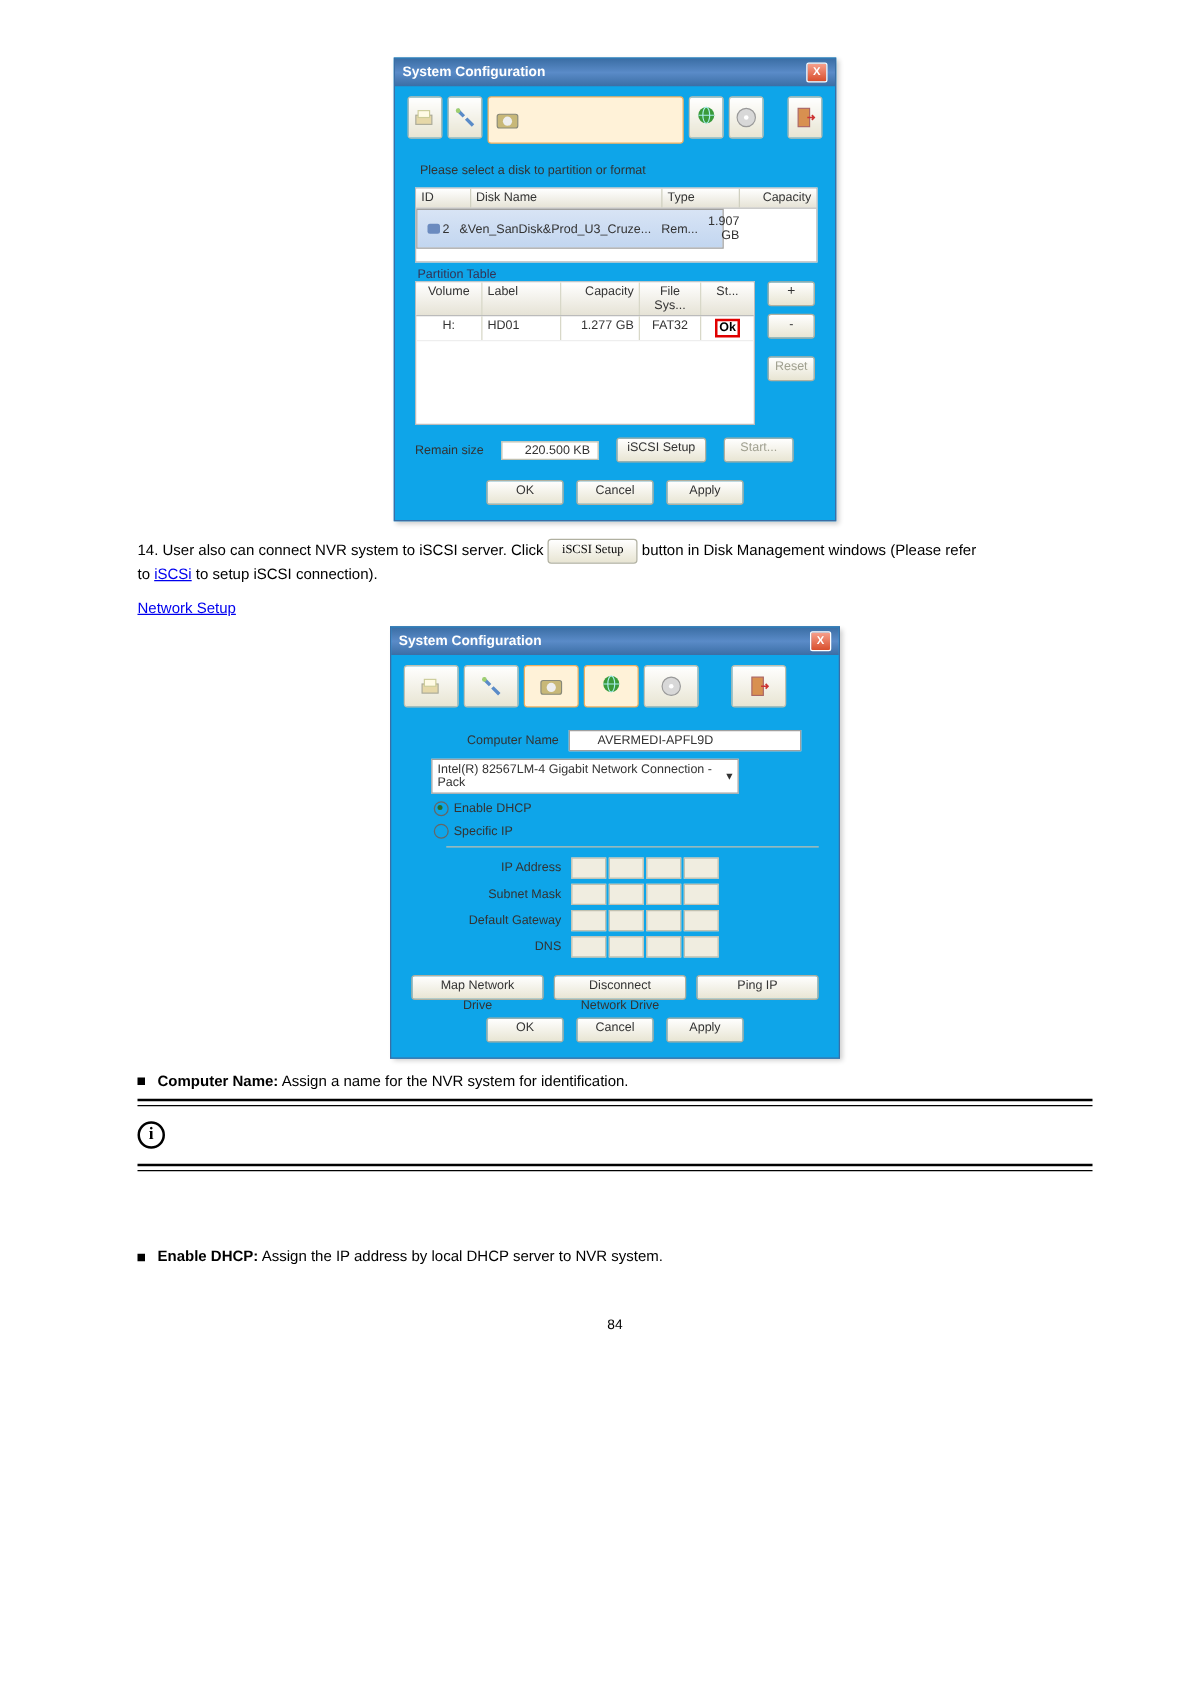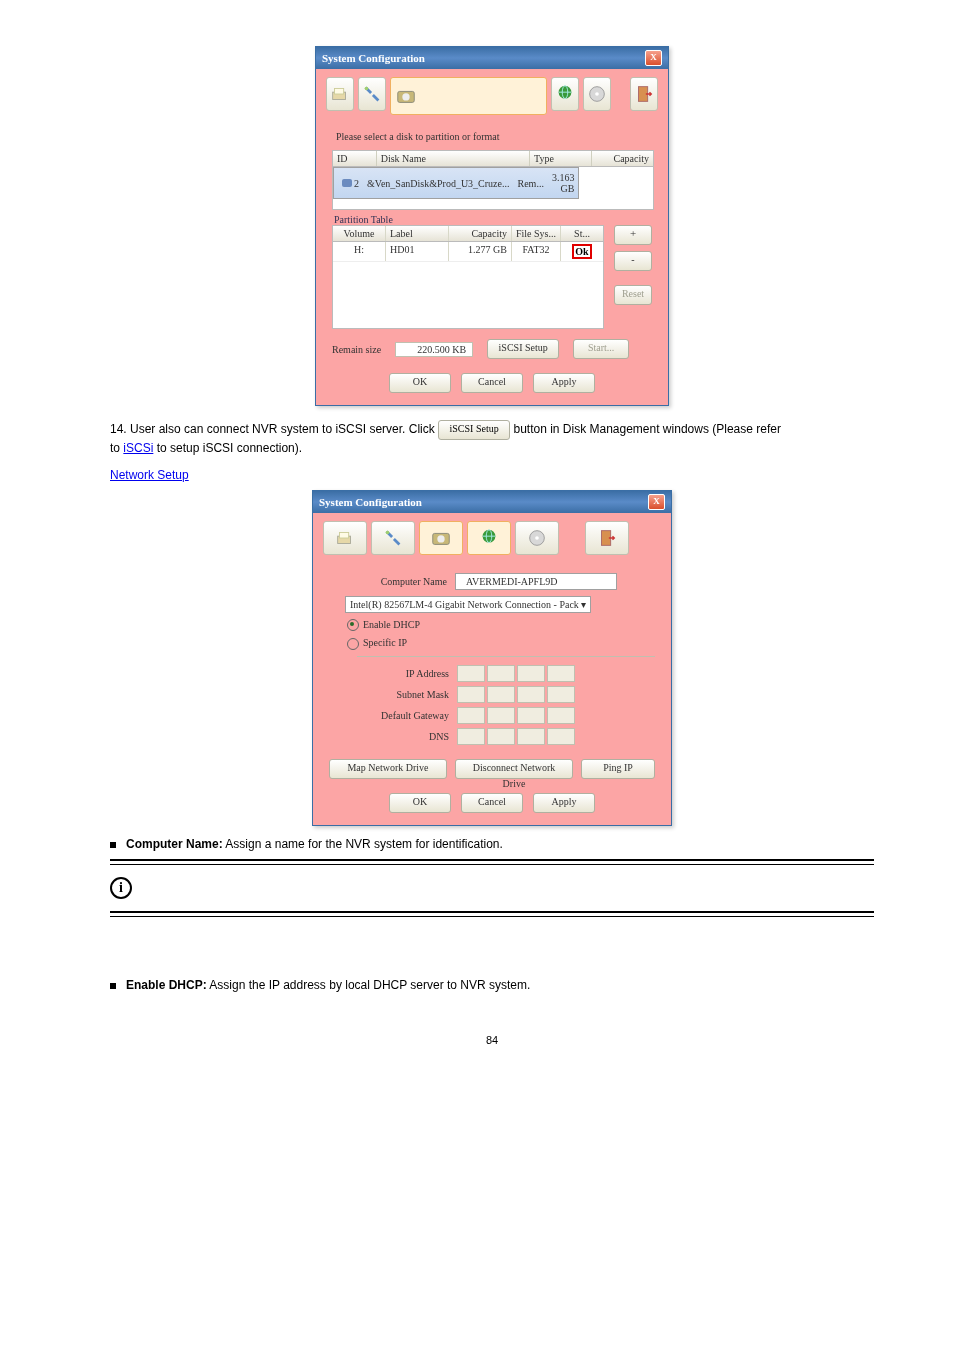--- a/index.html
+++ b/index.html
@@ -7,21 +7,21 @@
 .body-text{font-size:12px;line-height:1.4;margin:6px 0}
 .body-text.step{margin-top:14px}
 .link{color:#0000EE;text-decoration:underline}
 .u{}
 .b{font-weight:bold}
 .dot{display:inline-block;width:6px;height:6px;background:#000;margin-right:10px;vertical-align:middle}
 .infoicon{display:inline-block;width:18px;height:18px;border:2px solid #000;border-radius:50%;text-align:center;font-family:Georgia,serif;font-weight:bold;font-size:14px;line-height:18px}
 .hr2{border-top:2px solid #000;border-bottom:1px solid #000;height:3px;margin:6px 0}
 .hr1top{border-top:2px solid #000;border-bottom:1px solid #000;height:3px;margin:6px 0}
 .dialog-wrap{width:354px;margin:6px auto 10px auto}
-.dialog{border:1px solid #3a6ea5;background:#fca5a5;font-family:Liberation Serif, serif;font-size:10px;color:#333;box-shadow:2px 2px 4px rgba(0,0,0,.2)}
+.dialog{border:1px solid #3a6ea5;background:#0ea5e9;font-family:Liberation Sans, sans-serif;font-size:10px;color:#333;box-shadow:2px 2px 4px rgba(0,0,0,.2)}
 .titlebar{background:linear-gradient(to bottom,#3b6ea5,#5a8bc8,#3b6ea5);color:#fff;font-weight:bold;padding:3px 6px;display:flex;justify-content:space-between;align-items:center;font-size:11px}
 .closebtn{width:15px;height:14px;background:linear-gradient(to bottom,#f7a08c,#d94f2d);border:1px solid #fff;color:#fff;font-weight:bold;font-size:9px;text-align:center;line-height:12px;border-radius:2px}
 .toolbar{display:flex;gap:4px;padding:8px 10px}
 .toolbtn{width:42px;height:32px;border:1px solid #c0c0b0;background:linear-gradient(to bottom,#fff,#e8e5d3);border-radius:3px;display:flex;align-items:center;justify-content:center}
 .toolbtn.sel{border:1px solid #f0b060;background:#fff2d8}
 .toolbtn svg{width:22px;height:22px}
 .content{padding:6px 16px 12px 16px}
 .instr{font-size:10px;margin:2px 0 8px 4px}
 .tbl{border:1px solid #bbb;background:#fff;font-size:10px}
 .tbl-head{display:flex;background:linear-gradient(to bottom,#fff,#e6e3d6);border-bottom:1px solid #bbb}
@@ -50,29 +50,29 @@
 .sbtn{height:18px;border:1px solid #b0b0a0;background:linear-gradient(to bottom,#fff,#e8e5d3);border-radius:3px;font-size:10px;text-align:center;line-height:16px}
 .sbtn.dis{color:#a0a090}
 .sbtn.plus{font-size:11px;line-height:14px}
 .remain{display:flex;align-items:center;gap:14px;margin-top:10px;font-size:10px}
 .remain .val{border:1px solid #c0c0b0;background:#fff;padding:1px 6px;width:64px;text-align:right}
 .okrow{display:flex;gap:10px;justify-content:center;margin-top:14px}
 .okrow .sbtn{width:60px}
 .dlg2 .toolbtn:nth-child(3){border:1px solid #f0b060;background:#fff2d8}
 .fld{display:flex;align-items:center;gap:8px;margin:4px 0}
 .fld label{width:92px;text-align:right;font-size:10px}
-.fld .val{border:1px solid #a0a0a0;background:#fff;padding:2px 10px;flex:1;font-size:10px}
+.fld .val{border:1px solid #a0a0a0;background:#fff;padding:2px 22px;flex:1;font-size:10px}
 .sel{border:1px solid #a0a0a0;background:#fff;padding:2px 4px;width:236px;font-size:10px;display:flex;justify-content:space-between;align-items:center}
 .radio{width:10px;height:10px;border:1px solid #666;border-radius:50%;display:inline-block;margin-right:4px;position:relative;vertical-align:middle}
 .radio.on::after{content:"";width:4px;height:4px;background:#2a6b2a;border-radius:50%;position:absolute;top:2px;left:2px}
 .ipgrp{border-top:1px solid #c0c0b0;padding-top:4px;margin-left:10px}
 .ipbox{display:flex;gap:2px}
 .ipbox .seg{width:26px;height:15px;border:1px solid #c0c0b0;background:#f0ede0}
 .btnrow{display:flex;gap:8px;margin-top:14px}
-.btnrow .sbtn{flex:1;padding:0 8px}
+.btnrow .sbtn{flex:1;padding:0 20px}
 .note-tbl{display:flex;align-items:flex-start;gap:10px;padding:6px 0}
 .redbox{border:2px solid #e00000;padding:0 1px;display:inline-block}
 </style>
 </head>
 <body>
 
 <div class="page">
 
 <div class="dialog-wrap">
 <div class="dialog">
@@ -130,21 +130,21 @@
         <div class="disk-cap" style="border-right:none">Capacity</div>
       </div>
       <div class="tbl-body">
         <div class="tbl-row sel">
           <div class="disk-id">
                   <span class="diskicon"></span>
                   <span>2</span>
                 </div>
           <div class="disk-name">&amp;Ven_SanDisk&amp;Prod_U3_Cruze...</div>
           <div class="disk-type">Rem...</div>
-          <div class="disk-cap">3.163 GB</div>
+          <div class="disk-cap">1.907 GB</div>
         </div>
       </div>
     </div>
     <div class="pt-label">Partition Table</div>
     <div class="pt-wrap">
       <div class="tbl tbl2">
         <div class="tbl-head">
           <div class="cvol">Volume</div>
           <div class="clab">Label</div>
           <div class="ccap">Capacity</div>

